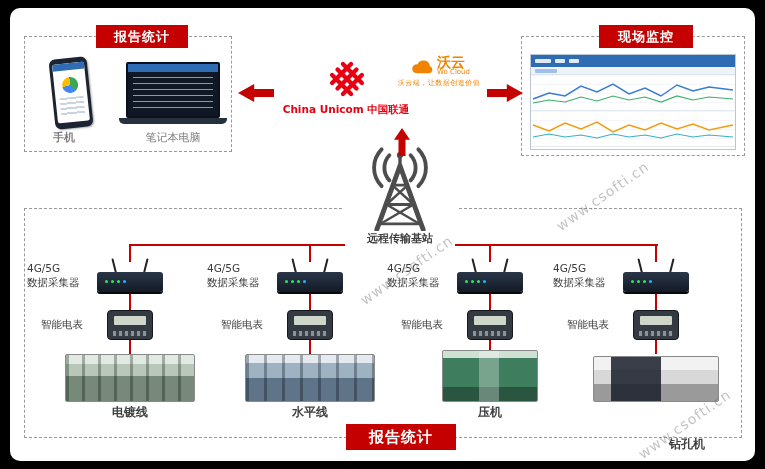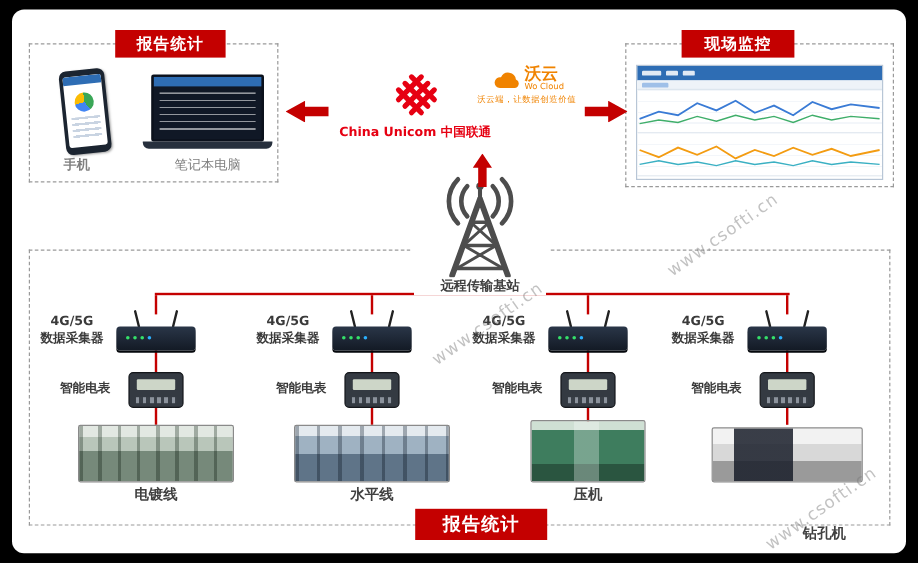--- a/index.html
+++ b/index.html
@@ -91,37 +91,37 @@
   .m1{background:linear-gradient(180deg,#e2e8e2 0 20%,#b9c6ba 20% 45%,#76897a 45% 100%),
       repeating-linear-gradient(90deg,rgba(40,60,45,.35) 0 3px,transparent 3px 16px);background-blend-mode:multiply;}
   .m2{background:linear-gradient(180deg,#e4eaef 0 18%,#9fb2c2 18% 50%,#5f7488 50% 100%),
       repeating-linear-gradient(90deg,rgba(30,45,60,.35) 0 3px,transparent 3px 18px);background-blend-mode:multiply;}
   .m3{background:linear-gradient(90deg,rgba(255,255,255,.0) 0 38%,rgba(255,255,255,.3) 38% 60%,rgba(255,255,255,0) 60%),
       linear-gradient(180deg,#cfe0d4 0 14%,#3e7d5e 14% 72%,#2a5540 72% 100%);}
   .m4{background:linear-gradient(90deg,transparent 0 14%,rgba(25,30,42,.85) 14% 54%,transparent 54%),
       linear-gradient(180deg,#f2f2f2 0 30%,#d8d8d8 30% 62%,#9a9a9a 62% 100%);}
 
   .machine-label{position:absolute;top:404px;text-align:center;font-size:12px;font-weight:bold;color:#404040;z-index:3;}
-  .col-label{position:absolute;width:66px;text-align:center;font-size:10.5px;font-weight:bold;color:#3a3a3a;
+  .col-label{position:absolute;width:66px;text-align:left;font-size:10.5px;font-weight:normal;color:#3a3a3a;
              line-height:1.3;z-index:3;}
 
   
   .wm{position:absolute;color:rgba(120,120,120,.45);font-size:14px;letter-spacing:1px;
       transform:rotate(-35deg);z-index:20;pointer-events:none;white-space:nowrap;}
 </style>
 </head>
 <body>
 
 <div class="stage">
   <div class="panel"></div>
 
   <div class="redbox" style="left:96px;top:25px;width:92px;height:23px;">
     <span>报告统计</span>
   </div>
-  <div class="redbox" style="left:568px;top:25px;width:94px;height:23px;justify-content:center;">
+  <div class="redbox" style="left:599px;top:25px;width:94px;height:23px;justify-content:center;">
     <span>现场监控</span>
   </div>
 
   <div class="dashed" style="left:24px;top:36px;width:208px;height:116px;"></div>
   <div class="dashed" style="left:521px;top:36px;width:224px;height:120px;"></div>
   <div class="dashed" style="left:24px;top:208px;width:718px;height:230px;"></div>
 
   <div class="phone">
     <div class="scr">
       <div class="bar"></div>

